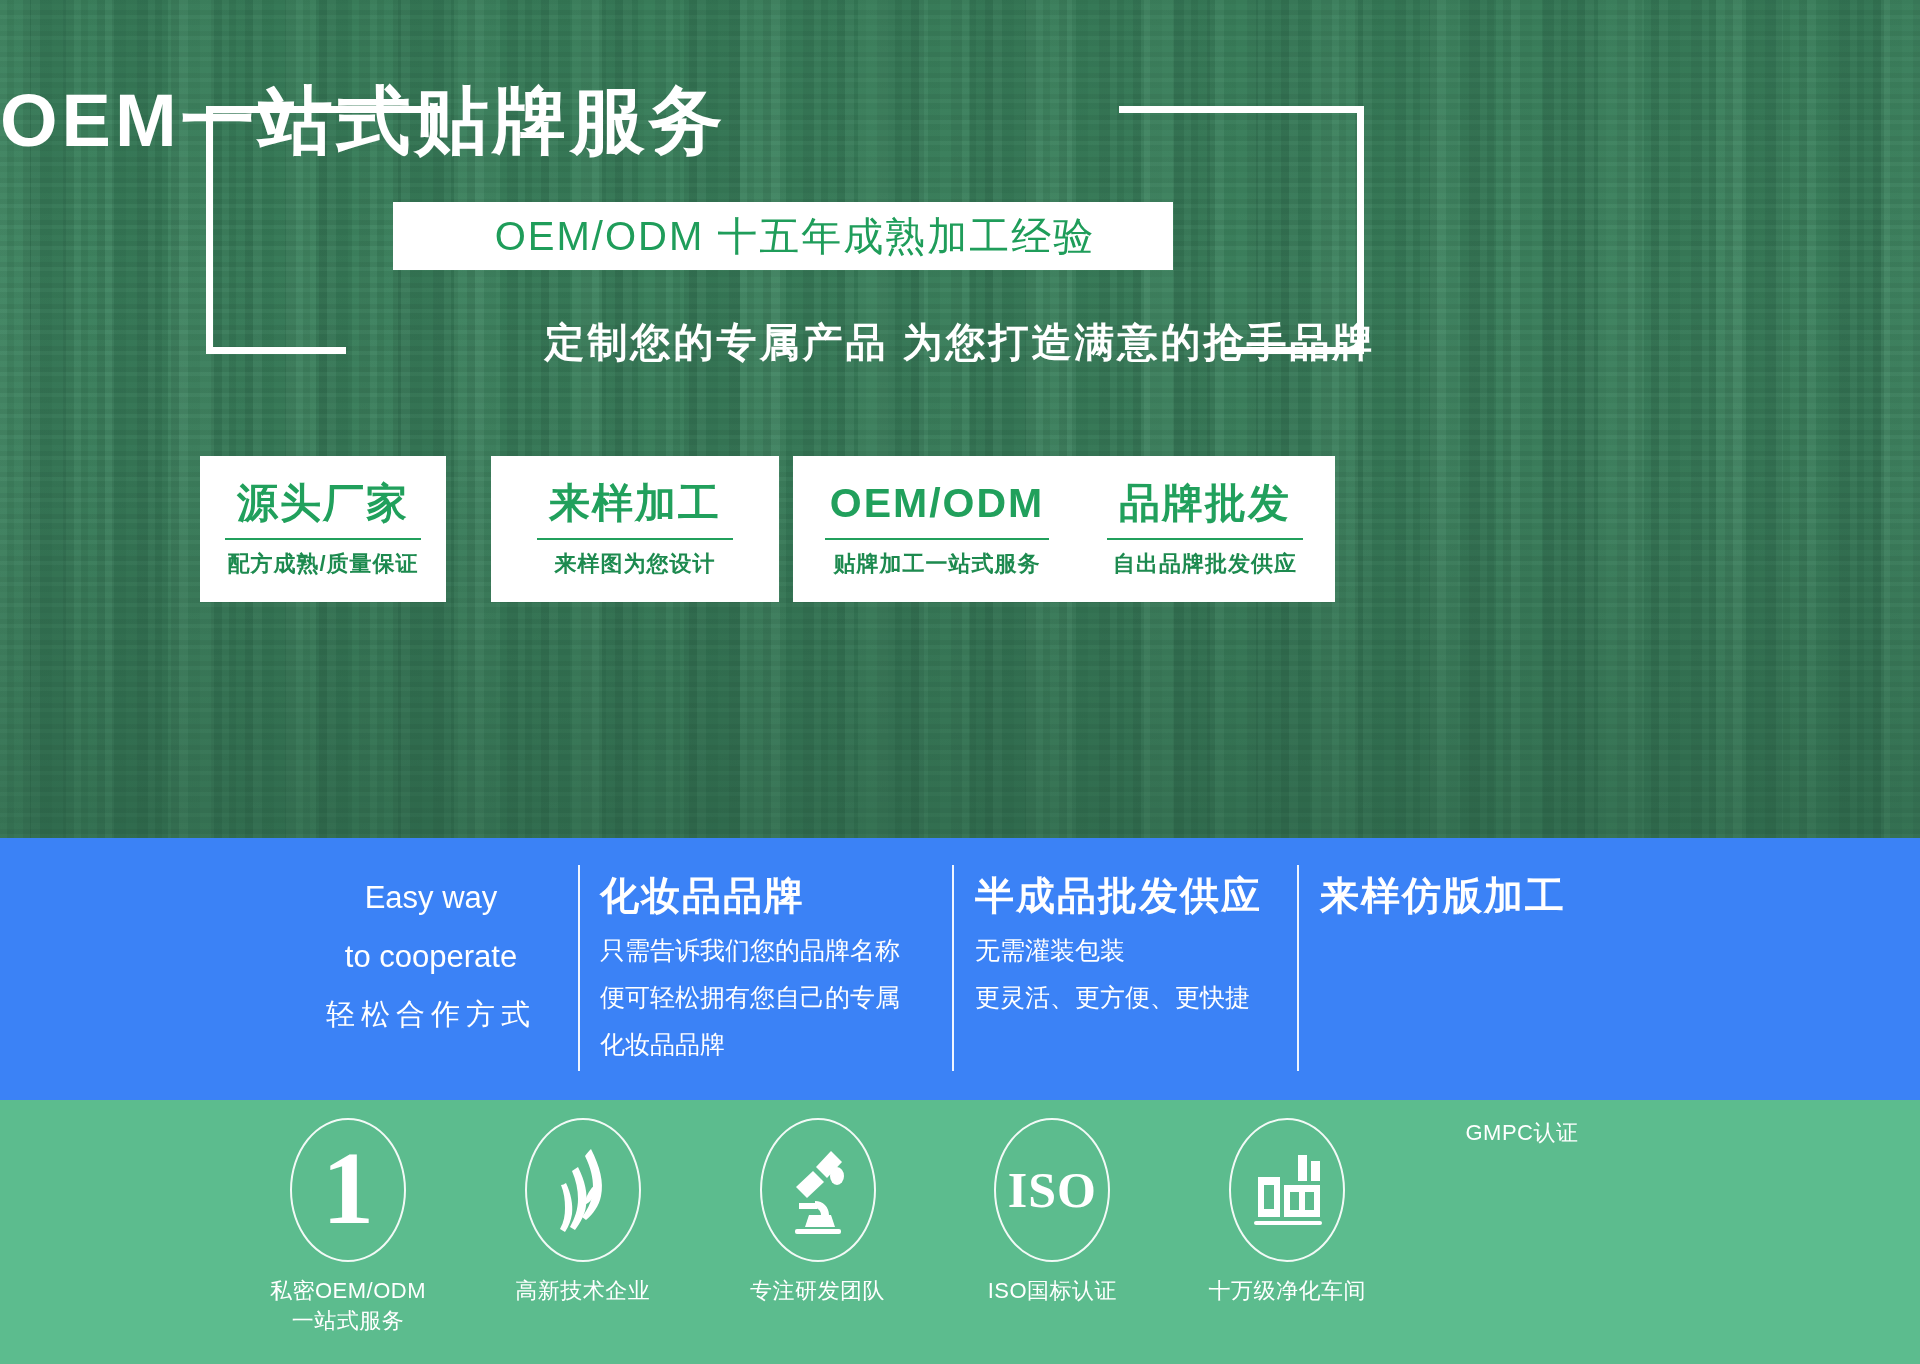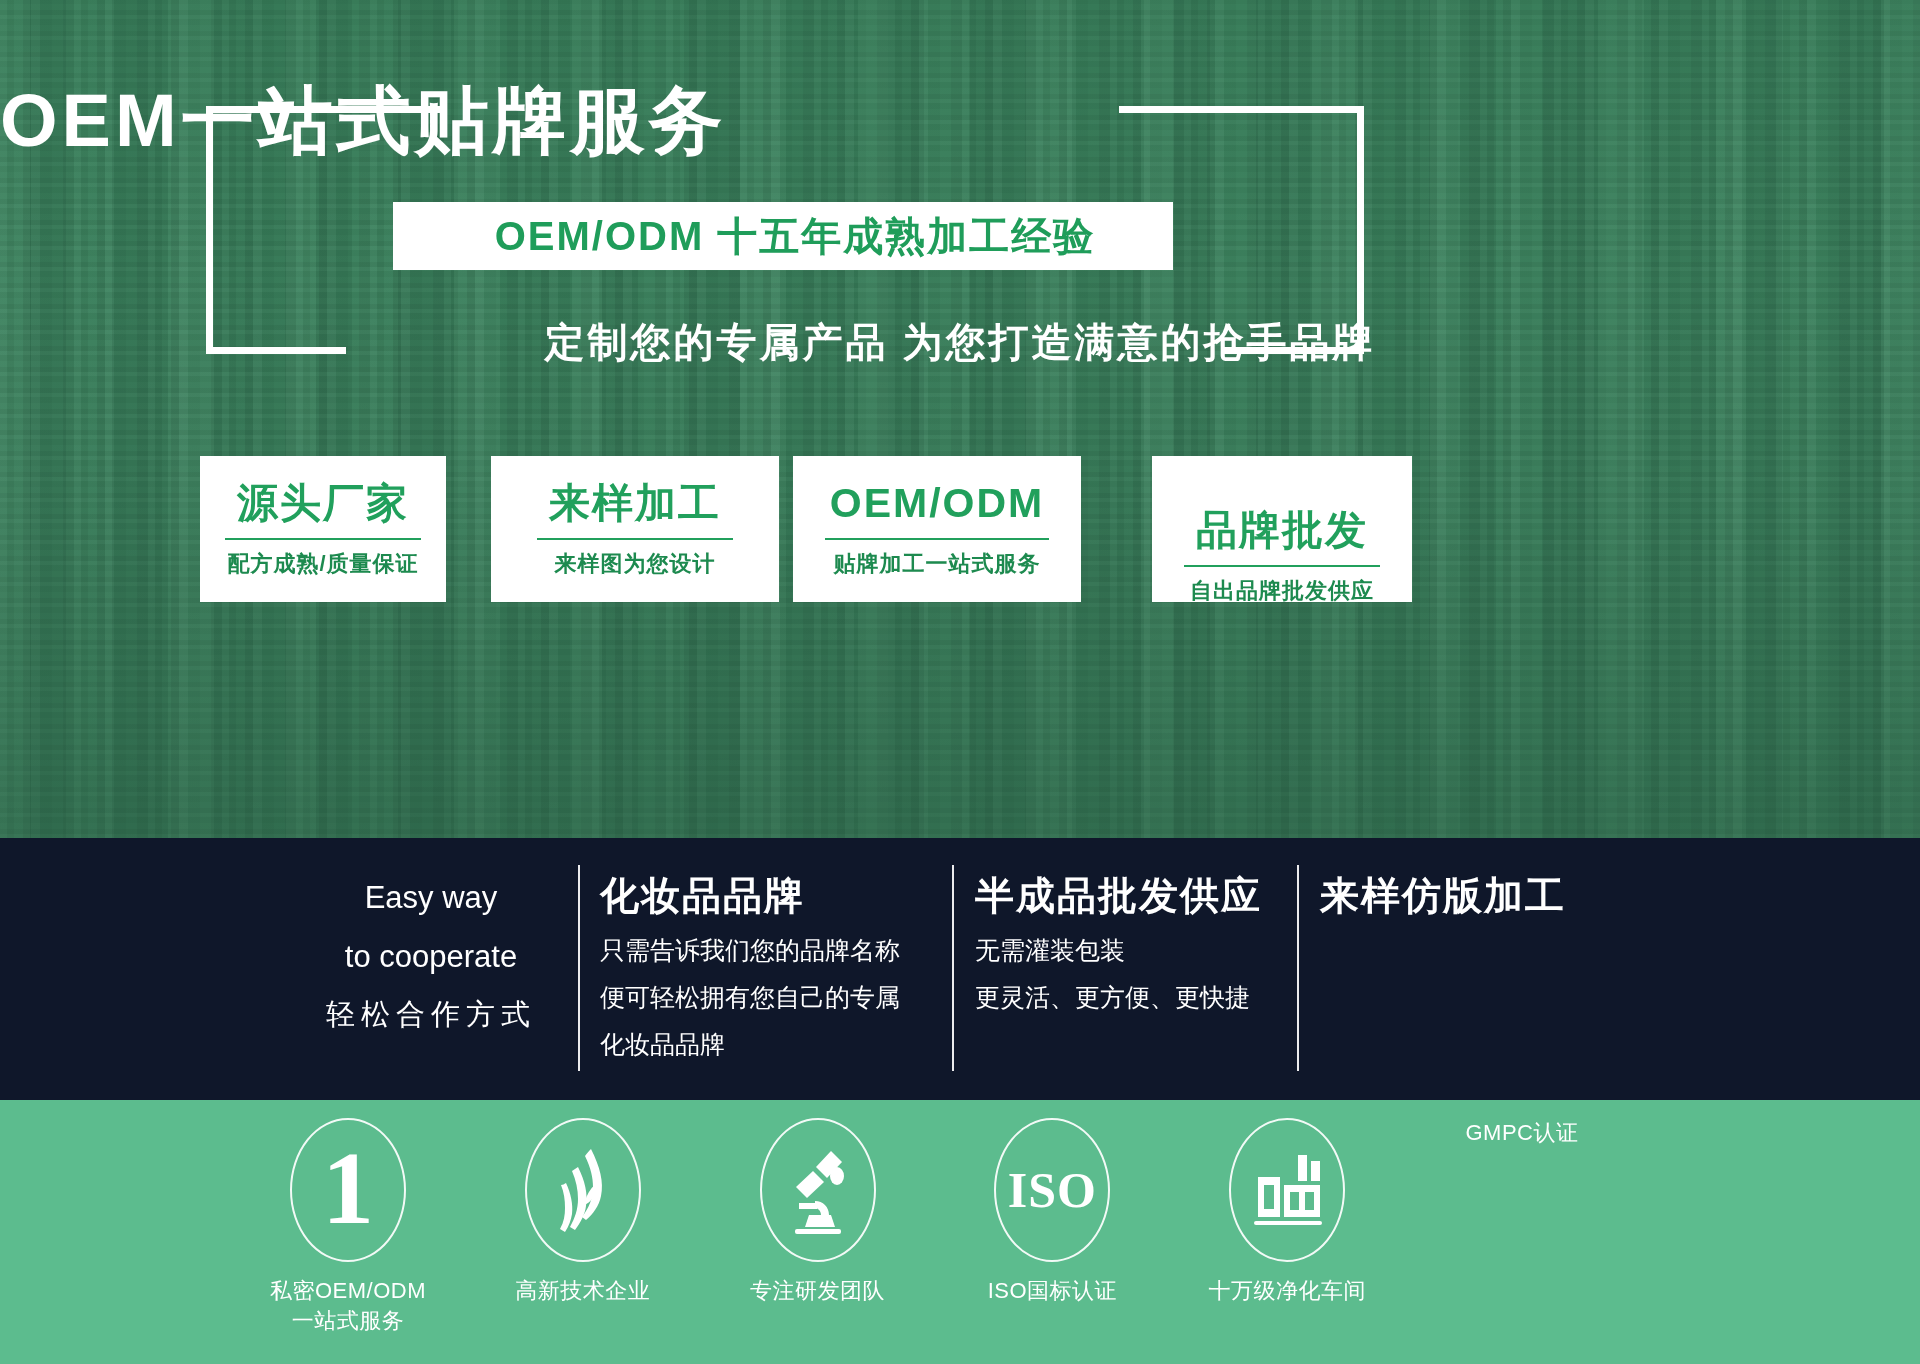--- a/index.html
+++ b/index.html
@@ -68,53 +68,53 @@
   .hero-title {
     position:absolute; left:0; right:0; top:84px; text-align:left;
     color:#ffffff; font-size:74px; font-weight:bold; letter-spacing:4px;
     line-height:1; white-space:nowrap;
   }
   .sub-box {
     position:absolute; left:393px; top:202px; width:780px; height:68px;
     background:#ffffff; display:flex; align-items:center; justify-content:center;
   }
   .sub-box-text {
-    color:#1f9d5a; font-size:40px; font-weight:bold; letter-spacing:2px; white-space:nowrap;margin-left:24px;
+    color:#1f9d5a; font-size:40px; font-weight:normal; letter-spacing:2px; white-space:nowrap;margin-left:24px;
   }
   .hero-tagline {
     position:absolute; left:0; right:0; top:322px; text-align:center;
     color:#ffffff; font-size:40px; font-weight:bold; letter-spacing:3px;
     line-height:1; white-space:nowrap;
   }
 
   
   .cards { position:absolute; left:0; top:456px; width:1920px; height:146px; }
   .card {
     position:absolute; top:0; height:146px; background:#ffffff;
     display:flex; flex-direction:column; align-items:center; justify-content:center;
   }
   .card-1 { left:200px;  width:246px; }
   .card-2 { left:491px;  width:288px; }
   .card-3 { left:793px;  width:288px; }
-  .card-4 { left:1152px; width:260px;justify-content:flex-end; }
+  .card-4 { left:1075px; width:260px; }
   .card-title {
     color:#21a05c; font-size:41px; font-weight:bold; letter-spacing:2px;
     line-height:1; margin-bottom:14px; white-space:nowrap;
   }
   .card-rule { width:196px; height:2px; background:#21a05c; margin-bottom:13px; }
   .card-3 .card-rule { width:224px; }
   .card-sub {
     color:#1d8a4f; font-size:22px; font-weight:bold; letter-spacing:1px;
     line-height:1; white-space:nowrap;
   }
 
   
   .band {
     position:absolute; left:0; top:838px; width:1920px; height:262px;
-    background:#0f172a; overflow:hidden;
+    background:#3b82f6; overflow:hidden;
   }
   .stripes { position:absolute; top:0; height:262px; width:330px; opacity:.55; }
   .stripes-l { left:-30px; }
   .stripes-r { right:-30px; }
   .stripes-l .sl, .stripes-r .sl {
     position:absolute; width:3px; height:560px; background:rgba(255,255,255,.85);
   }
   .stripes-l .sl { transform:rotate(32deg); transform-origin:top left; }
   .stripes-r .sl { transform:rotate(-32deg); transform-origin:top right; }
 

